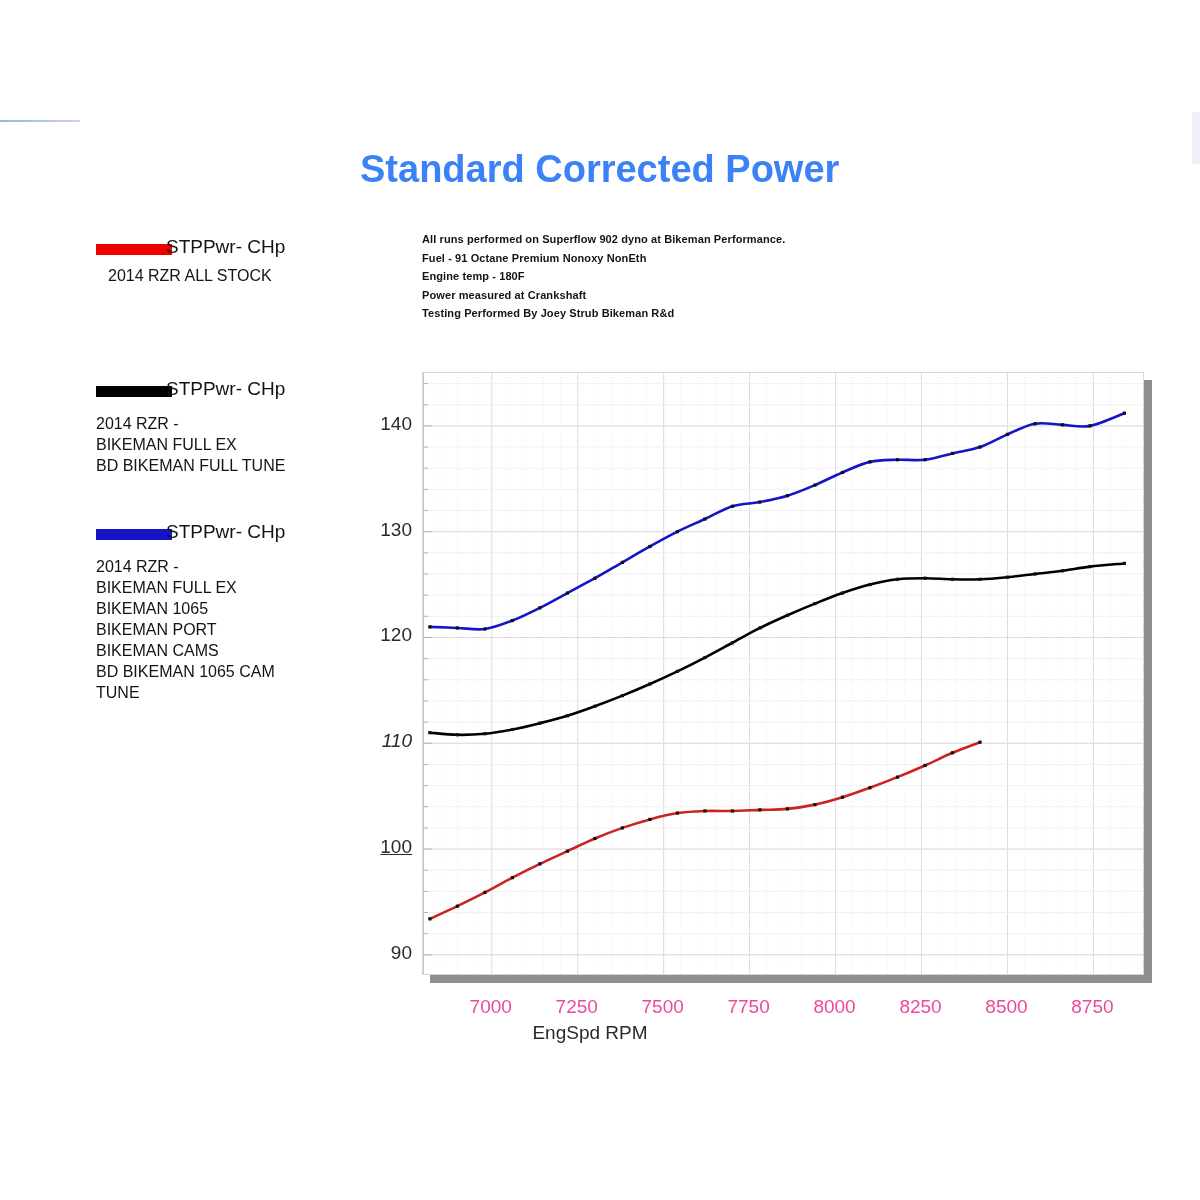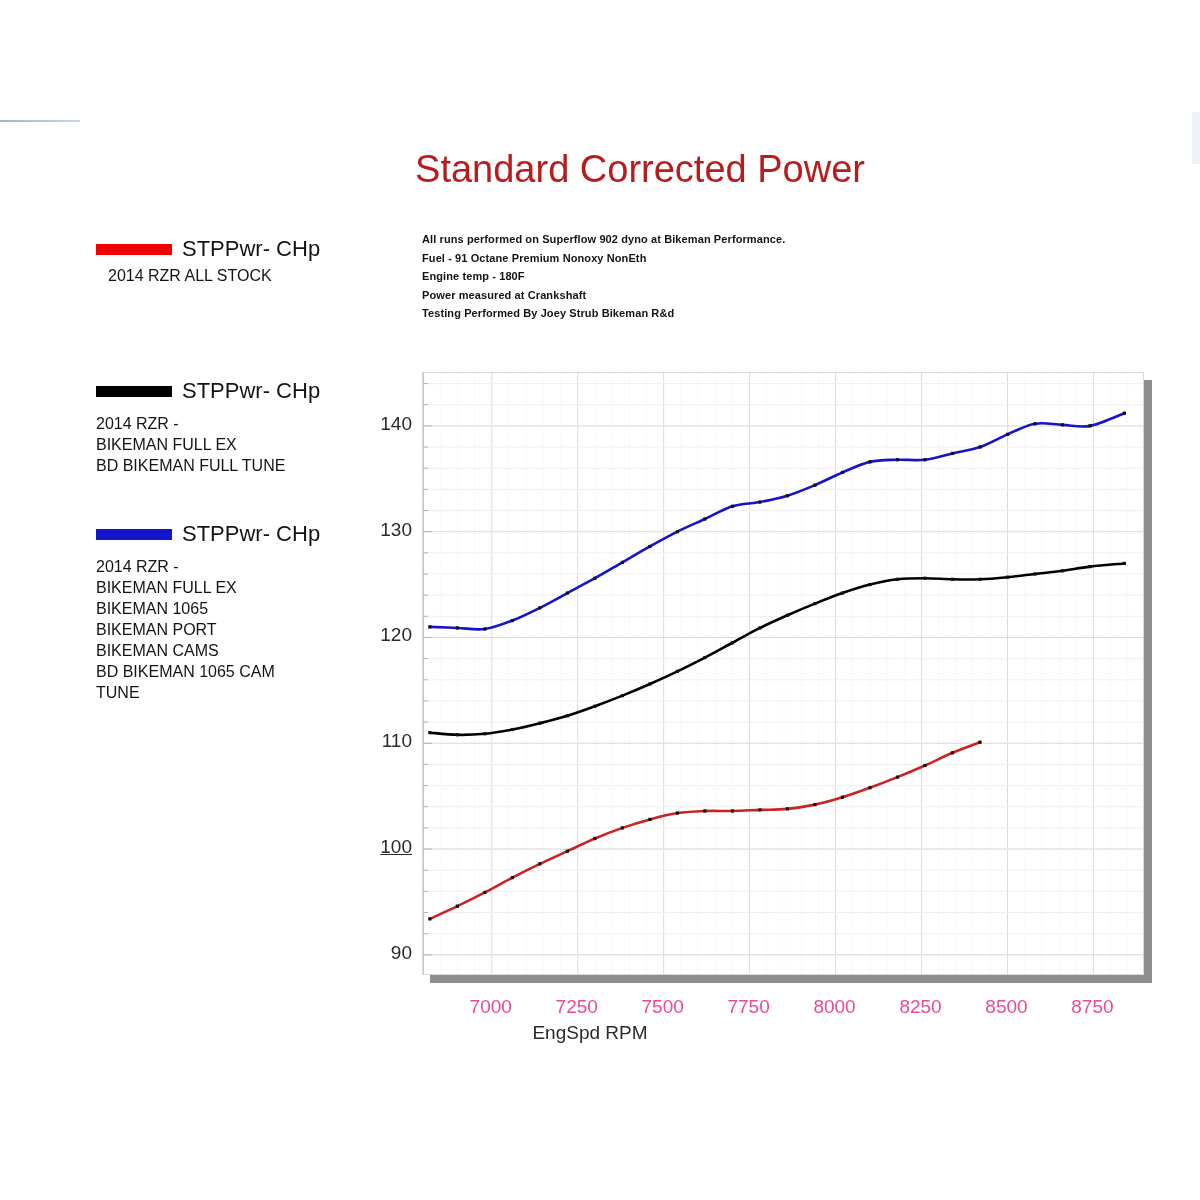--- a/index.html
+++ b/index.html
@@ -30,24 +30,24 @@
     left: 1192px; top: 112px;
     width: 8px; height: 52px;
     background: #eef1f6;
   }
 
   
   .chart-title {
     position: absolute;
     left: 360px; top: 148px;
     width: 560px;
-    text-align: center;
+    text-align: left;
     font-size: 38px;
-    font-weight: 400;
-    color: #b91c1c;
+    font-weight: 700;
+    color: #3b82f6;
     letter-spacing: 0px;
     white-space: nowrap;
   }
 
   
   .notes {
     position: absolute;
     left: 422px; top: 230px;
     font-size: 11px;
     font-weight: bold;
@@ -72,22 +72,22 @@
     position: relative;
     height: 26px;
   }
   .legend-swatch {
     position: absolute;
     left: 0px; top: 8px;
     width: 76px; height: 11px;
   }
   .legend-series-label {
     position: absolute;
-    left: 86px; top: 0px;
-    font-size: 22px;
+    left: 70px; top: 0px;
+    font-size: 19px;
     color: #141414;
     white-space: nowrap;
   }
   .legend-desc {
     margin-top: 2px;
     font-size: 16px;
     color: #141414;
     line-height: 21px;
   }
   .legend-desc div { white-space: nowrap; }
@@ -207,21 +207,21 @@
         <div>BD BIKEMAN 1065 CAM</div>
         <div>TUNE</div>
       </div>
     </div>
 
   </div>
 
   <div class="y-tick" id="yt0" style="left: 350px; top: 412.895px;">140</div>
   <div class="y-tick" id="yt1" style="left: 350px; top: 518.684px;">130</div>
   <div class="y-tick" id="yt2" style="left: 350px; top: 624.474px;">120</div>
-  <div class="y-tick" id="yt3" style="left: 350px; top: 730.263px;">110</div>
+  <div class="y-tick" id="yt3" style="left: 350px; top: 730.263px; font-style: italic;">110</div>
   <div class="y-tick" id="yt4" style="left: 350px; top: 836.053px; text-decoration: underline;">100</div>
   <div class="y-tick" id="yt5" style="left: 350px; top: 941.842px;">90</div>
 
   <div class="x-tick" id="xt0" style="left: 450.762px;">7000</div>
   <div class="x-tick" id="xt1" style="left: 536.714px;">7250</div>
   <div class="x-tick" id="xt2" style="left: 622.667px;">7500</div>
   <div class="x-tick" id="xt3" style="left: 708.619px;">7750</div>
   <div class="x-tick" id="xt4" style="left: 794.571px;">8000</div>
   <div class="x-tick" id="xt5" style="left: 880.524px;">8250</div>
   <div class="x-tick" id="xt6" style="left: 966.476px;">8500</div>

